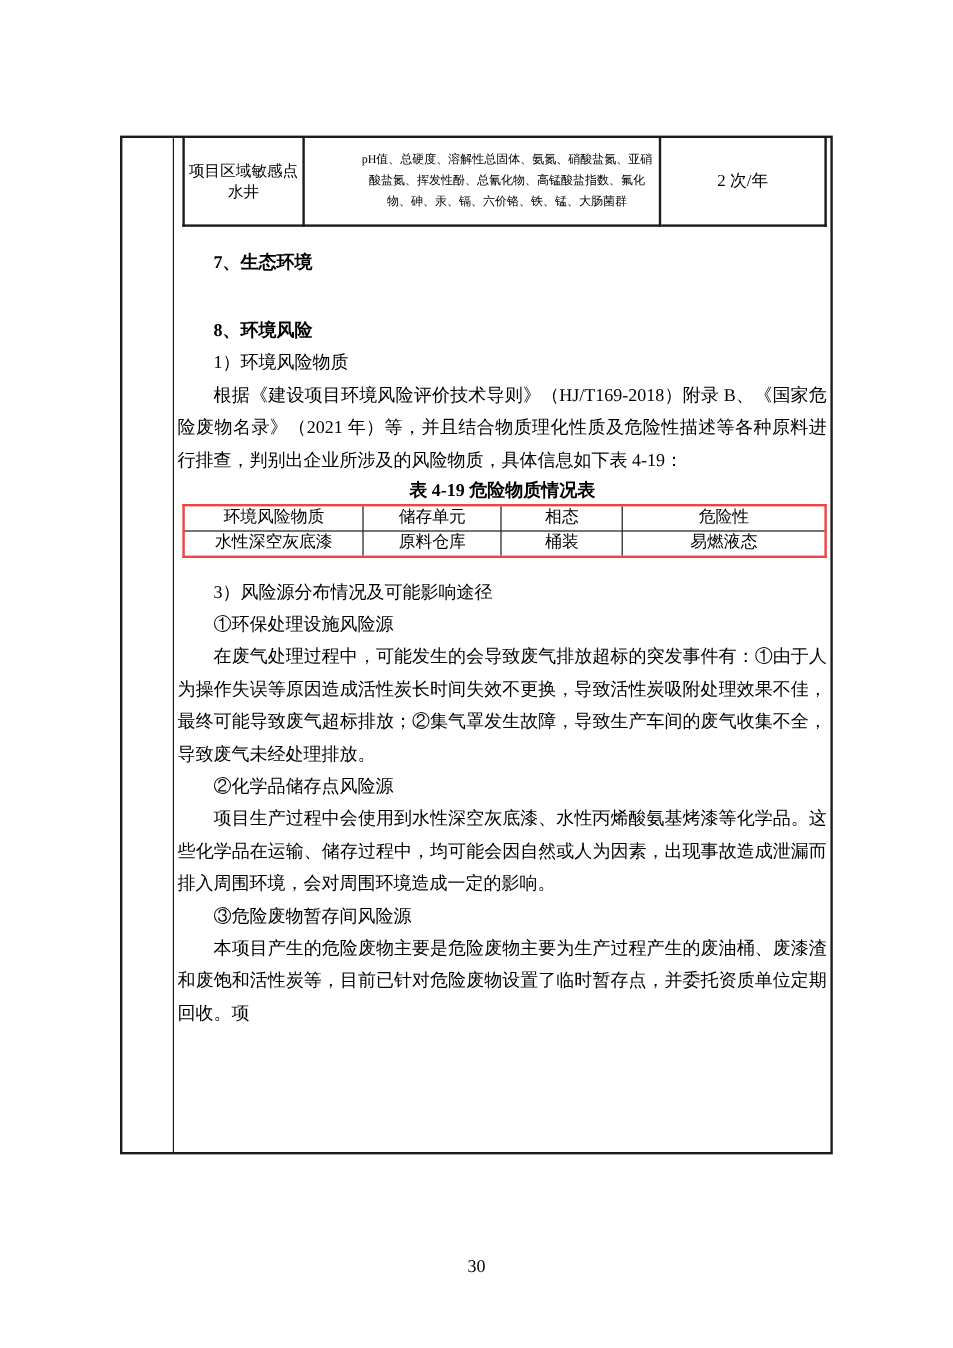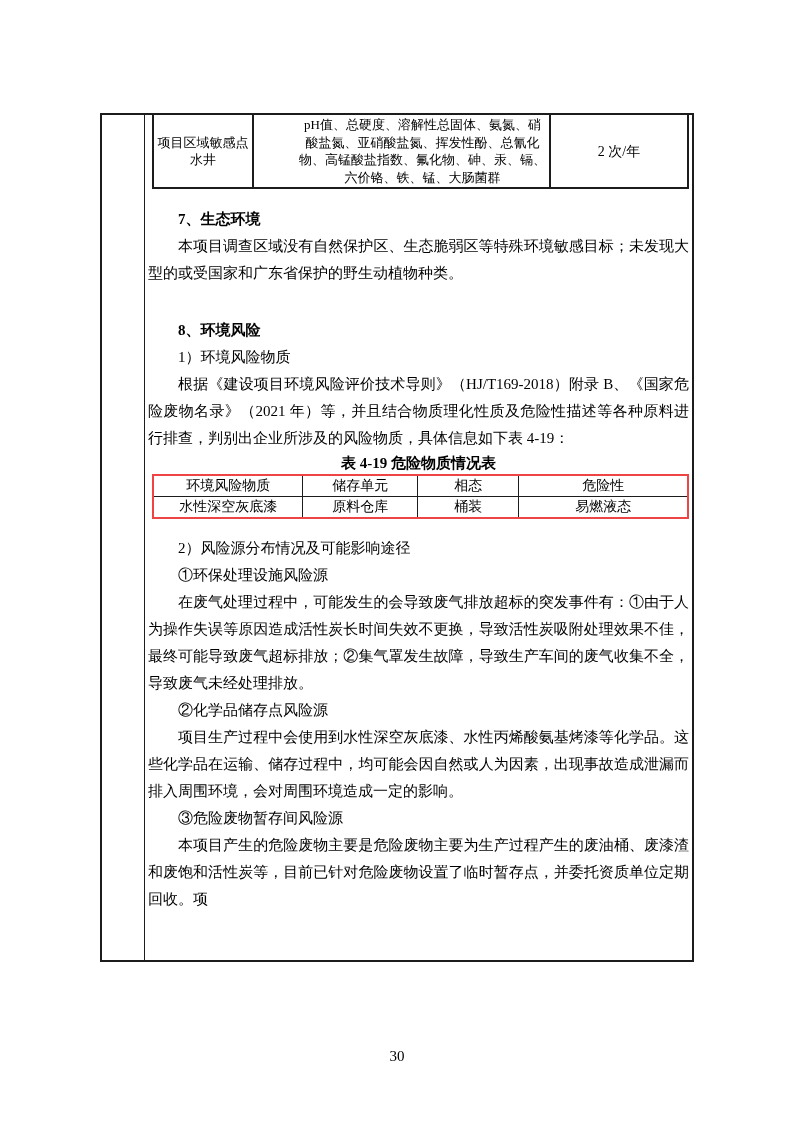--- a/index.html
+++ b/index.html
@@ -39,21 +39,21 @@
     table-layout:fixed;
   }
   .t1 td{
     border:2px solid #1c1c1c;
     border-top:none;
     text-align:center;
     vertical-align:middle;
     padding:1px 2px;
   }
   .t1 .c1{width:94px;font-size:13px;line-height:17px;}
-  .t1 .c2{width:249px;font-size:13px;line-height:17.5px;height:70px;padding-left:44px;}
+  .t1 .c2{width:249px;font-size:10px;line-height:17.5px;height:70px;padding-left:44px;}
   .t1 .c3{font-size:14px;}
   
   .h{font-weight:bold;text-indent:2em;margin:0;}
   .sub{text-indent:2em;margin:0;}
   .body{text-indent:2em;text-align:justify;margin:0;}
   .mt17{margin-top:17px;}
   .mt30{margin-top:30px;}
   .mt16{margin-top:16px;}
   .caption{
     font-weight:bold;text-align:center;
@@ -91,21 +91,20 @@
         <tbody>
             <tr>
           <td class="c1">项目区域敏感点水井</td>
           <td class="c2">pH值、总硬度、溶解性总固体、氨氮、硝酸盐氮、亚硝酸盐氮、挥发性酚、总氰化物、高锰酸盐指数、氟化物、砷、汞、镉、六价铬、铁、锰、大肠菌群</td>
           <td class="c3">2 次/年</td>
         </tr>
       </tbody>
         </table>
 
       <p class="h mt17">7、生态环境</p>
-      <p class="body">本项目调查区域没有自然保护区、生态脆弱区等特殊环境敏感目标；未发现大型的或受国家和广东省保护的野生动植物种类。</p>
 
       <p class="h mt30">8、环境风险</p>
       <p class="sub">1）环境风险物质</p>
       <p class="body">根据《建设项目环境风险评价技术导则》（HJ/T169-2018）附录 B、《国家危险废物名录》（2021 年）等，并且结合物质理化性质及危险性描述等各种原料进行排查，判别出企业所涉及的风险物质，具体信息如下表 4-19：</p>
 
       <p class="caption">表 4-19  危险物质情况表</p>
       <table class="t2">
         <tbody>
             <tr>
           <td class="w1">环境风险物质</td>
@@ -115,21 +114,21 @@
         </tr>
         <tr>
           <td>水性深空灰底漆</td>
           <td>原料仓库</td>
           <td>桶装</td>
           <td>易燃液态</td>
         </tr>
       </tbody>
         </table>
 
-      <p class="sub mt16">2）风险源分布情况及可能影响途径</p>
+      <p class="sub mt16">3）风险源分布情况及可能影响途径</p>
       <p class="sub">①环保处理设施风险源</p>
       <p class="body">在废气处理过程中，可能发生的会导致废气排放超标的突发事件有：①由于人为操作失误等原因造成活性炭长时间失效不更换，导致活性炭吸附处理效果不佳，最终可能导致废气超标排放；②集气罩发生故障，导致生产车间的废气收集不全，导致废气未经处理排放。</p>
       <p class="sub">②化学品储存点风险源</p>
       <p class="body">项目生产过程中会使用到水性深空灰底漆、水性丙烯酸氨基烤漆等化学品。这些化学品在运输、储存过程中，均可能会因自然或人为因素，出现事故造成泄漏而排入周围环境，会对周围环境造成一定的影响。</p>
       <p class="sub">③危险废物暂存间风险源</p>
       <p class="body">本项目产生的危险废物主要是危险废物主要为生产过程产生的废油桶、废漆渣和废饱和活性炭等，目前已针对危险废物设置了临时暂存点，并委托资质单位定期回收。项</p>
 
     </div>
   </div>
 

